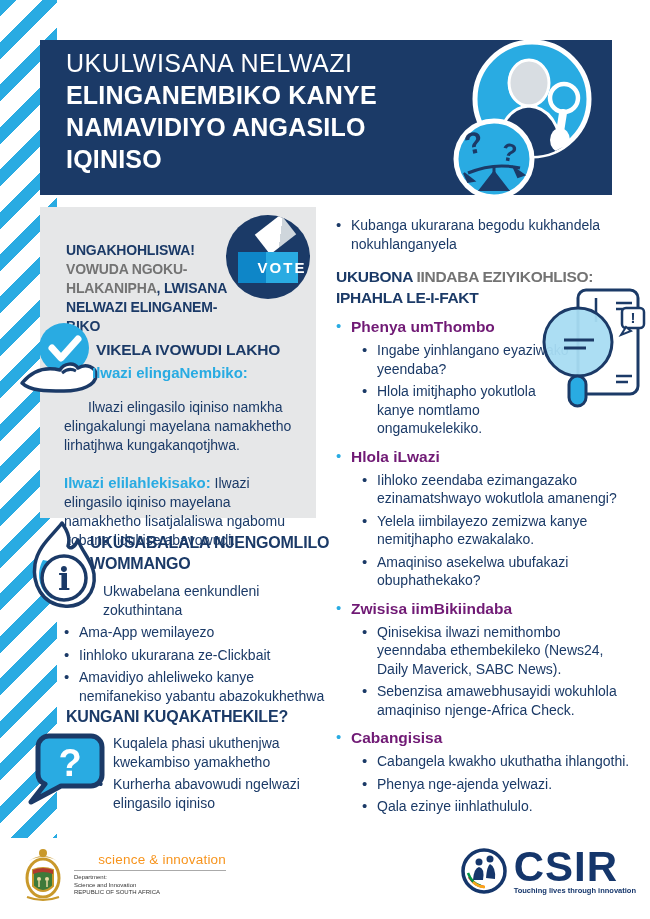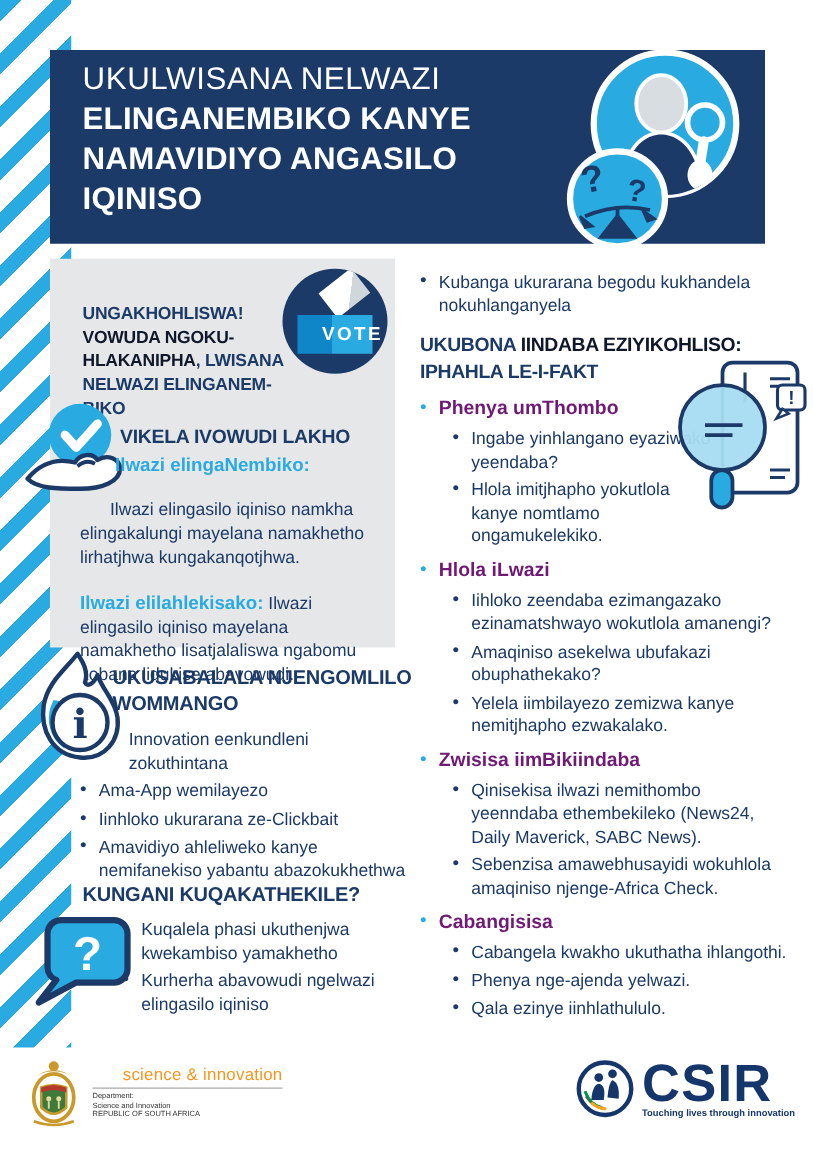--- a/index.html
+++ b/index.html
@@ -10,21 +10,21 @@
   
   .header{position:absolute;left:40px;top:40px;width:572px;height:155px;background:#1B3A67;}
   .titles{position:absolute;left:26px;top:7px;width:372px;}
   .t-reg{color:#fff;font-size:25px;font-weight:400;line-height:32px;letter-spacing:.5px;}
   .t-bold{color:#fff;font-size:25px;font-weight:700;line-height:32px;letter-spacing:.2px;}
   .illu{position:absolute;right:0;top:0;width:200px;height:158px;overflow:visible;}
   
   .intro-box{position:absolute;left:40px;top:207px;width:276px;height:311px;background:#E6E7E8;}
   .lead{position:absolute;left:26px;top:20px;width:176px;font-size:14px;font-weight:700;
         line-height:19px;letter-spacing:-0.2px;color:#1B3A67;}
-  .blue{color:#0f172a;}
+  .blue{color:#737373;}
   .vote{position:absolute;right:6px;top:8px;width:84px;height:84px;background:#1B3A67;border-radius:50%;overflow:hidden;}
   .vote .env{position:absolute;left:33px;top:7px;width:33px;height:25px;
         background:linear-gradient(135deg,#ffffff 62%,#cfd6dc 62%);transform:rotate(-38deg);}
   .vote .box{position:absolute;left:12px;top:37px;width:60px;height:31px;
         background:linear-gradient(90deg,#0E86C8 0 46%,#29ABE2 46% 100%);
         display:flex;align-items:center;justify-content:center;}
   .vote .box span{color:#fff;font-weight:700;font-size:15px;letter-spacing:2px;margin-left:28px;}
   .vikela-h{position:absolute;left:56px;top:132px;font-size:15.5px;font-weight:700;color:#1B3A67;}
   .hand-icon{position:absolute;left:-24px;top:114px;}
   .term1-label{position:absolute;left:52px;top:157px;color:#29ABE2;font-weight:700;font-size:15px;}
@@ -144,21 +144,21 @@
       <path d="M40 3 C30 16 16 26 13 44 C10 64 20 84 42 86 C62 88 74 72 72 54 C70 40 60 32 56 20 C53 27 48 30 46 26 C49 17 44 9 40 3 Z" fill="#fff" stroke="#1B3A67" stroke-width="3.5" stroke-linejoin="round"></path>
       <path d="M21 40 C14 52 16 70 30 79 C22 64 24 50 31 42 Z" fill="#29ABE2"></path>
       <path d="M60 44 C67 54 66 69 55 77 C62 62 60 52 53 46 Z" fill="#29ABE2"></path>
       <circle cx="42" cy="58" r="22" fill="#fff" stroke="#1B3A67" stroke-width="3.5"></circle>
       <text x="42" y="70" font-family="DejaVu Serif, serif" font-size="32" font-weight="bold" fill="#1B3A67" text-anchor="middle">i</text>
     </svg>
     <h2>UKUSABALALA NJENGOMLILO WOMMANGO</h2>
     <ul>
       <li class="b first">
           <span class="dot"></span>
-          <span class="txt">Innovation eenkundleni zokuthintana</span>
+          <span class="txt">Ukwabelana eenkundleni zokuthintana</span>
         </li>
       <li class="b">
           <span class="dot"></span>
           <span class="txt">Ama-App wemilayezo</span>
         </li>
       <li class="b">
           <span class="dot"></span>
           <span class="txt">Iinhloko ukurarana ze-Clickbait</span>
         </li>
       <li class="b">
@@ -232,25 +232,25 @@
           <span class="dot blue-dot"></span>
           <span class="txt">Hlola iLwazi</span>
         </div>
       <ul class="sub">
         <li class="b">
             <span class="dot"></span>
             <span class="txt">Iihloko zeendaba ezimangazako ezinamatshwayo wokutlola amanengi?</span>
           </li>
         <li class="b">
             <span class="dot"></span>
+            <span class="txt">Yelela iimbilayezo zemizwa kanye nemitjhapho ezwakalako.</span>
+          </li>
+        <li class="b">
+            <span class="dot"></span>
             <span class="txt">Amaqiniso asekelwa ubufakazi obuphathekako?</span>
-          </li>
-        <li class="b">
-            <span class="dot"></span>
-            <span class="txt">Yelela iimbilayezo zemizwa kanye nemitjhapho ezwakalako.</span>
           </li>
       </ul>
     </div>
 
     <div class="group">
       <div class="b g-title">
           <span class="dot blue-dot"></span>
           <span class="txt">Zwisisa iimBikiindaba</span>
         </div>
       <ul class="sub">

